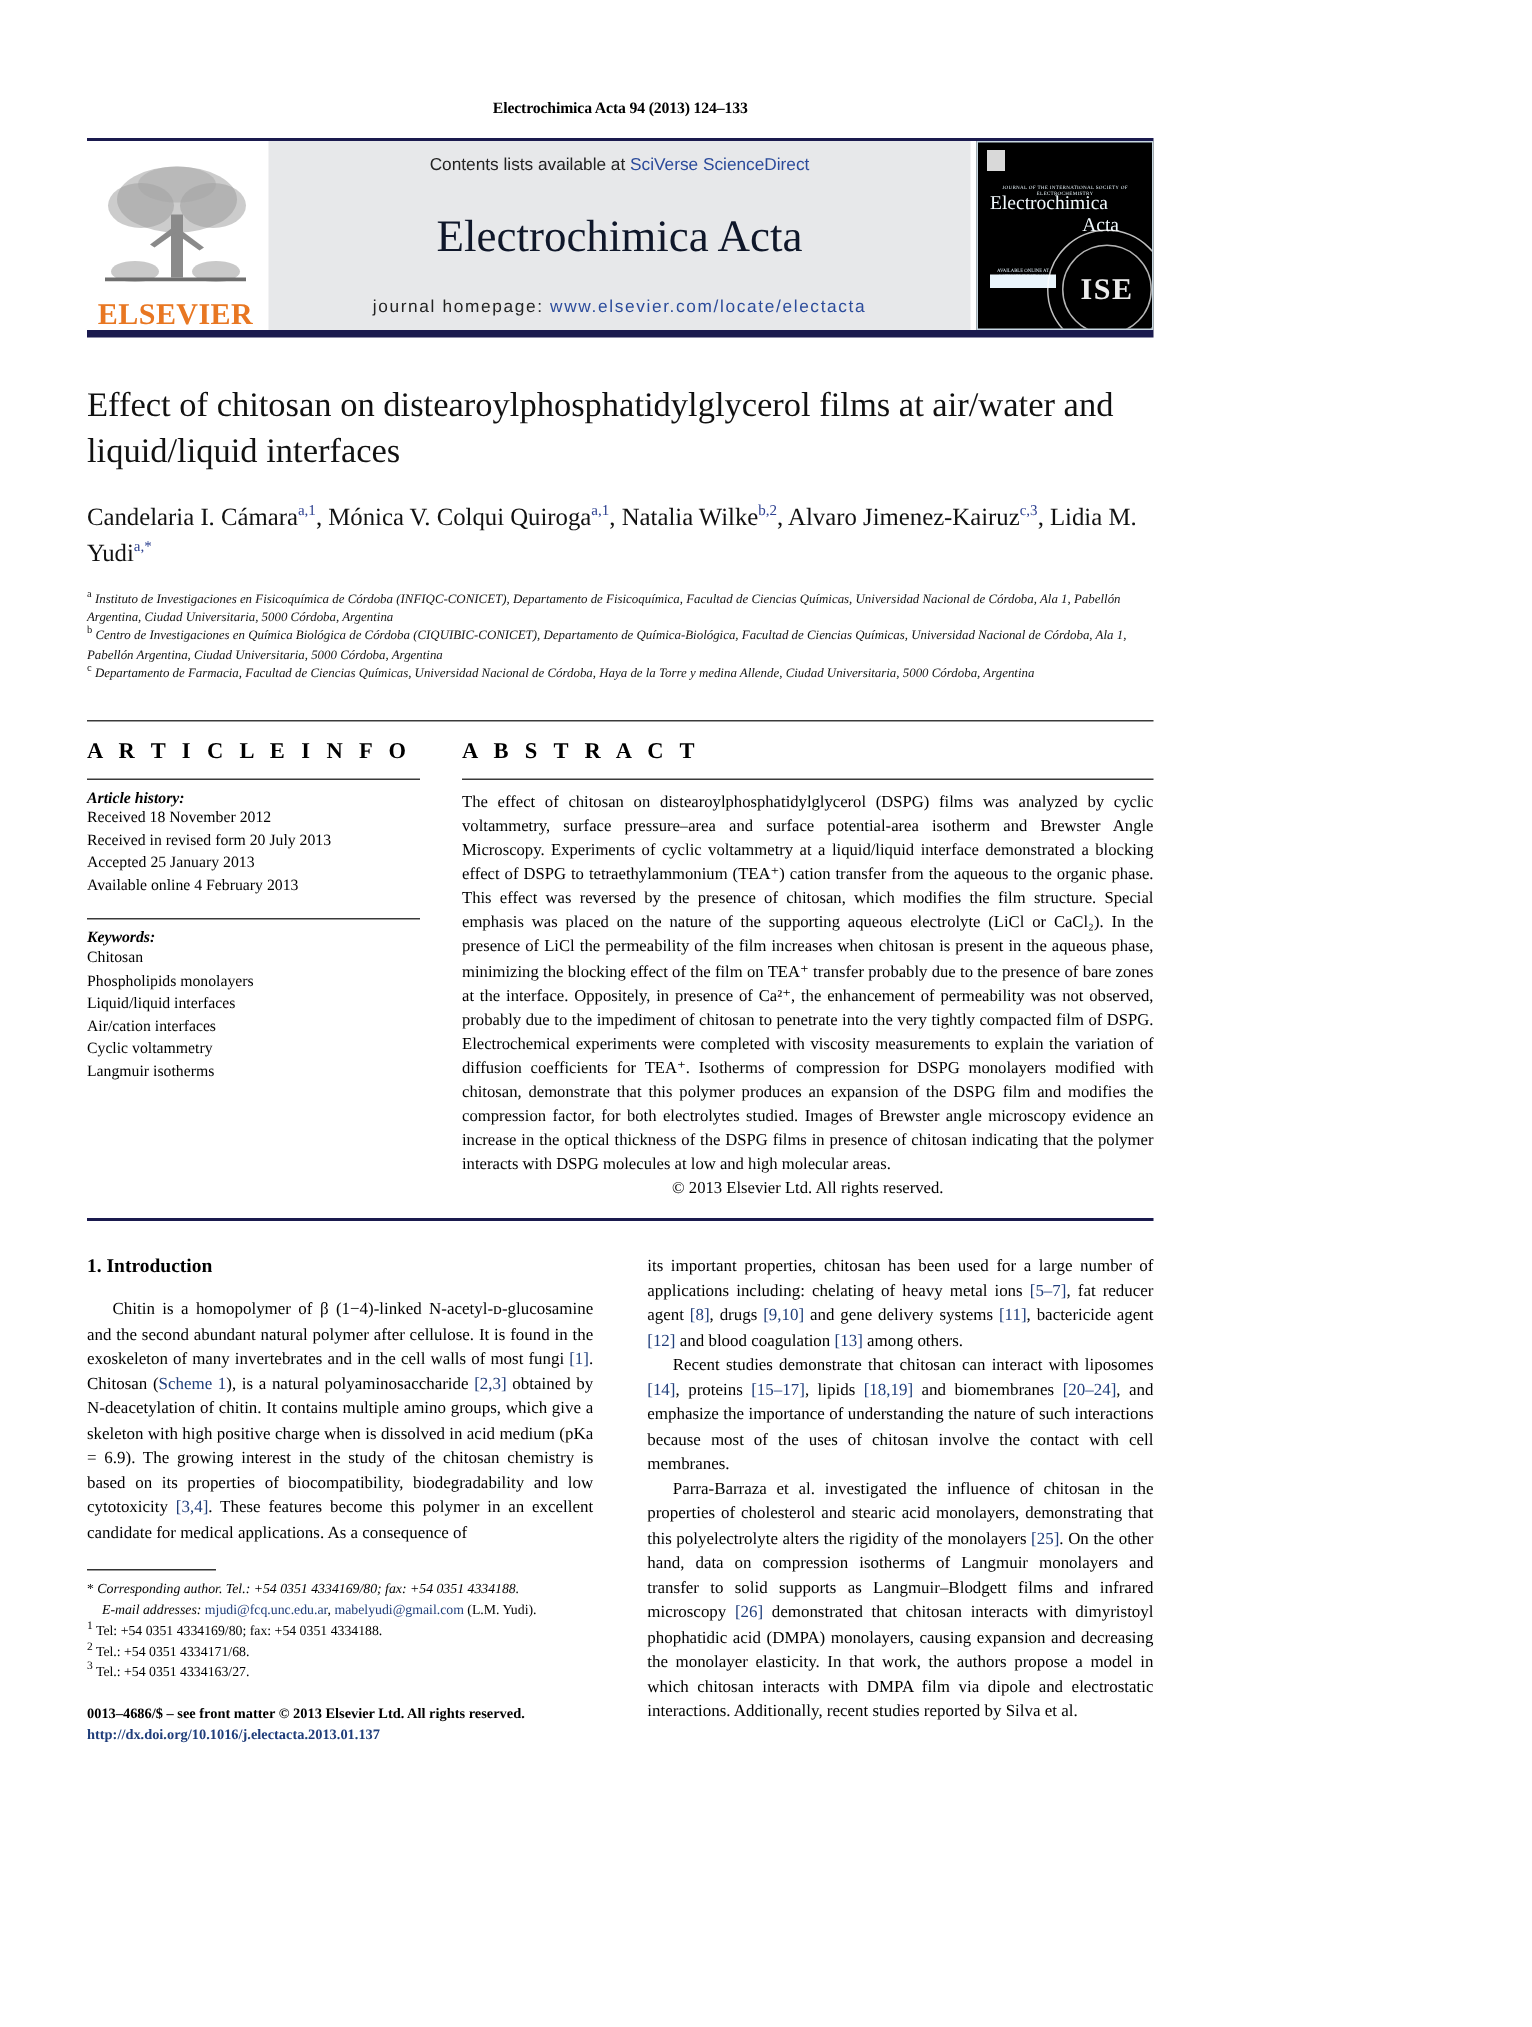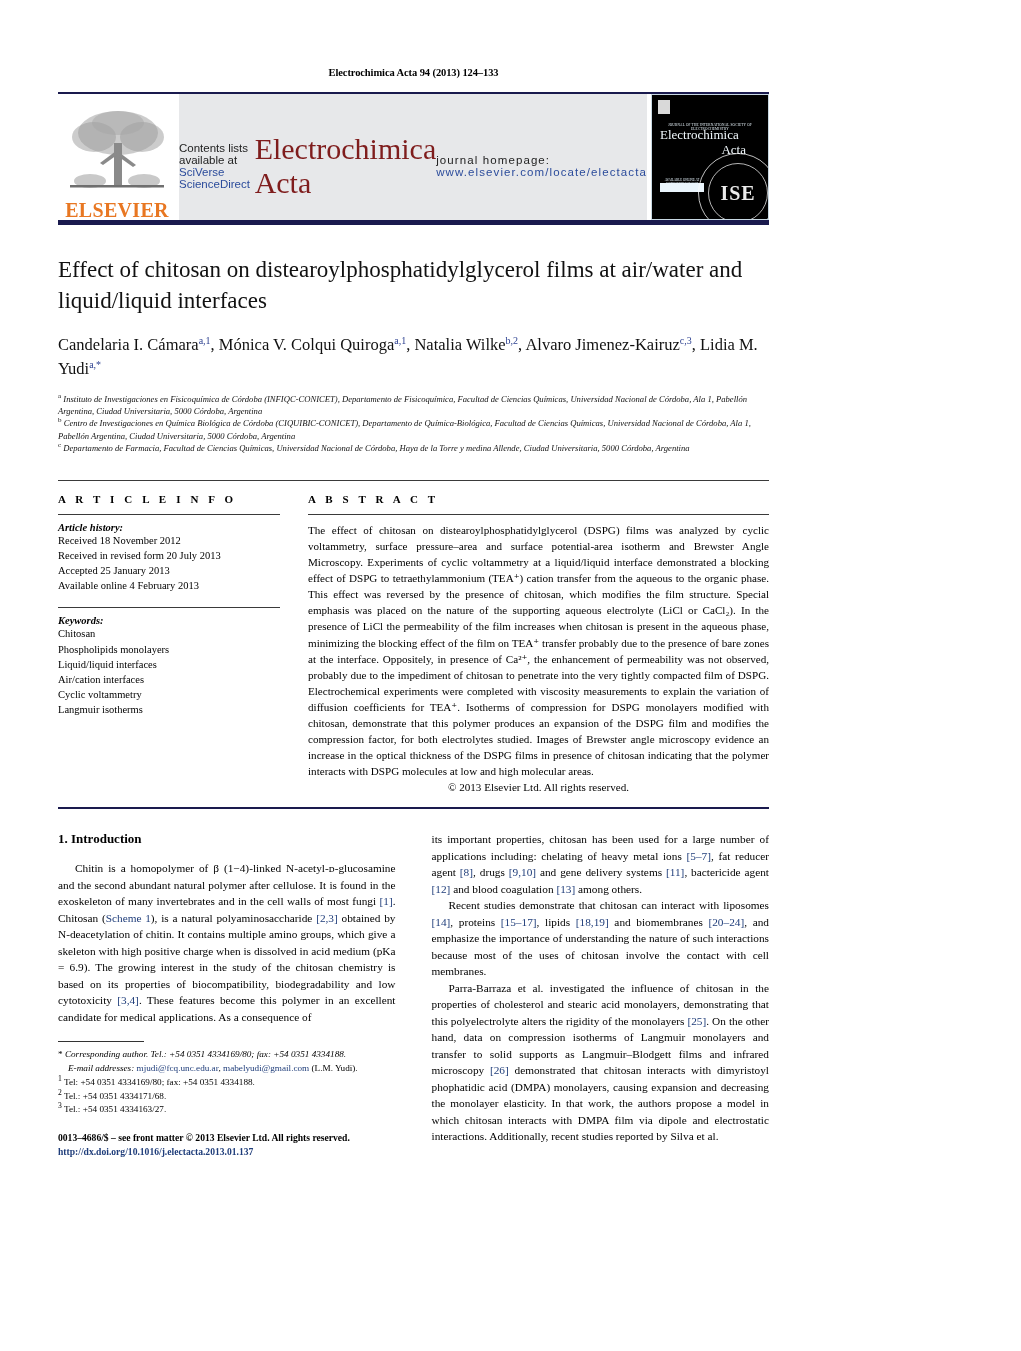--- a/index.html
+++ b/index.html
@@ -59,36 +59,36 @@
     letter-spacing: 0.3px;
     line-height: 1;
     margin-top: 1px;
   }
   .banner {
     flex: 1 1 auto;
     background: #e7e8ea;
     margin-left: 3px;
     margin-right: 4px;
     display: flex;
-    flex-direction: row;
+    flex-direction: column;
     align-items: center;
     justify-content: space-between;
-    padding: 26px 0 9px 0;
+    padding: 10px 0 9px 0;
     box-sizing: border-box;
   }
   .banner-top {
     font-family: "Liberation Sans", sans-serif;
     font-size: 11.5px;
     color: #222;
   }
   .banner-top .sd-link { color: #2b4b9b; }
   .banner-title {
     font-family: "Liberation Serif", serif;
     font-size: 30px;
-    color: #7f1d1d;
+    color: #0f172a;
     letter-spacing: 0px;
   }
   .banner-bottom {
     font-family: "Liberation Sans", sans-serif;
     font-size: 11.5px;
     letter-spacing: 1.1px;
     color: #222;
   }
   .banner-bottom .url { color: #2b4b9b; }
   .cover {
@@ -183,21 +183,21 @@
   
   .info-abstract {
     display: flex;
     margin-top: 26px;
     padding-top: 12px;
     border-top: 1px solid #3a3a3a;
   }
   .col-info { width: 250px; flex: 0 0 250px; padding-right: 28px; box-sizing: border-box;}
   .col-abstract { flex: 1 1 auto; }
   .sec-head {
-    font-size: 11px;
+    font-size: 15px;
     font-weight: bold;
     letter-spacing: 3.6px;
     margin-bottom: 9px;
     font-family: "Liberation Serif", serif;
   }
   .hr-thin { border: none; border-top: 1px solid #3a3a3a; margin: 0 0 7px 0; }
   .hist-label, .kw-label {
     font-style: italic;
     font-weight: bold;
     font-size: 10.5px;

